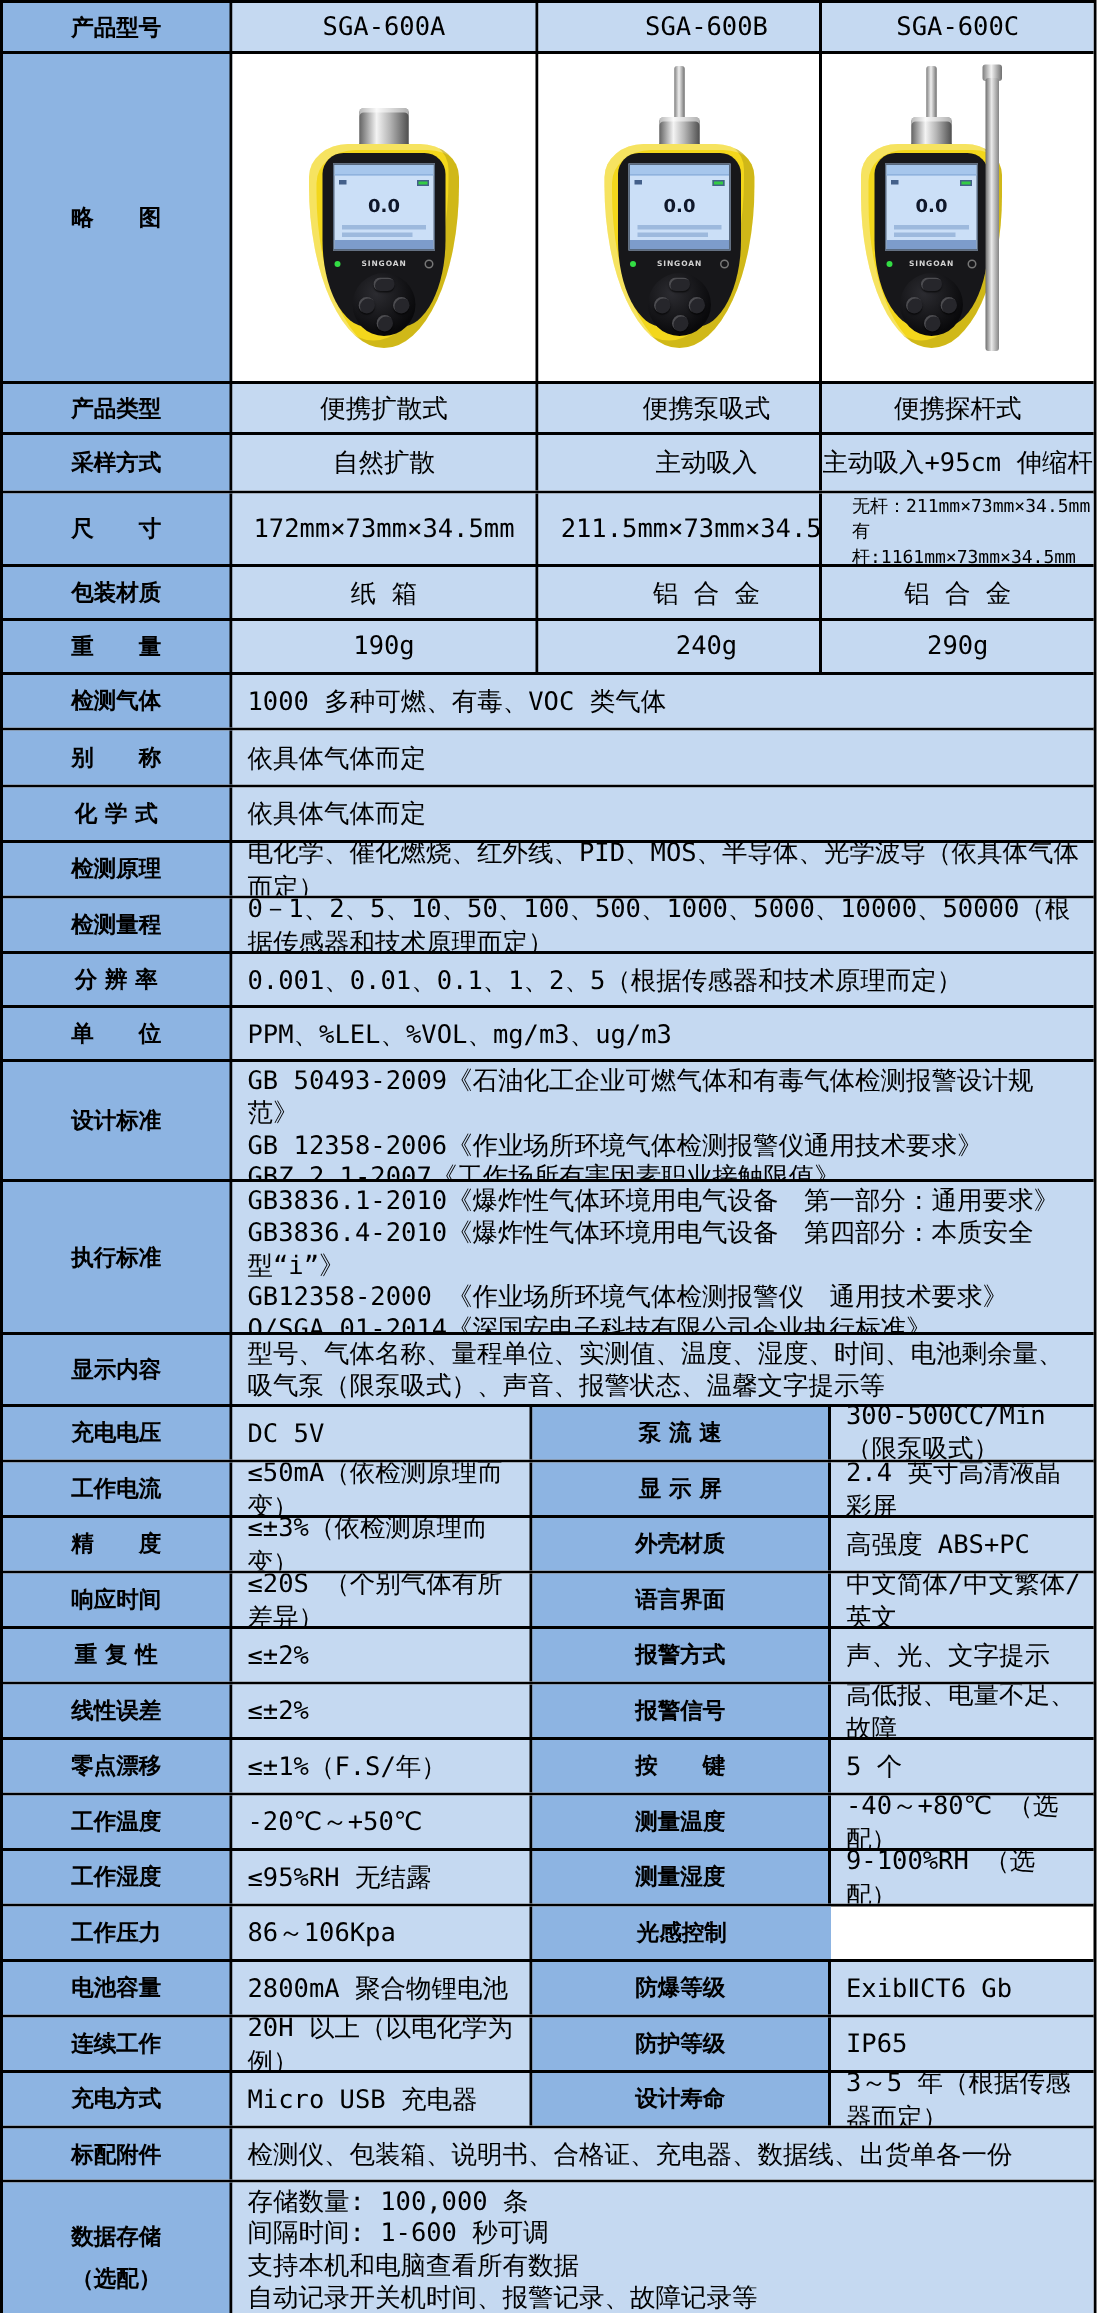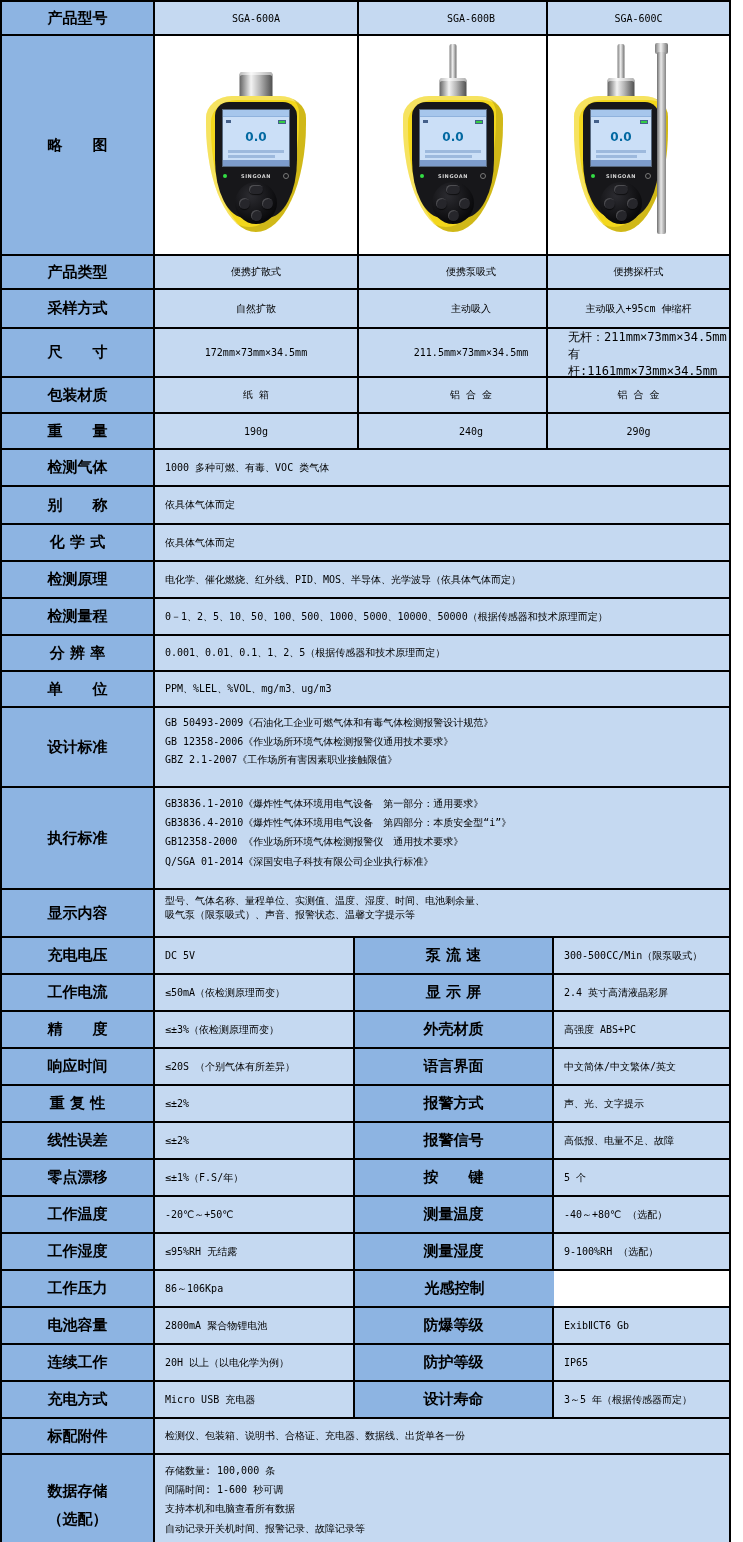--- a/index.html
+++ b/index.html
@@ -3,21 +3,21 @@
 <meta charset="utf-8">
 <style>
   html,body{margin:0;padding:0;background:#ffffff;}
   body{width:743px;height:1542px;font-family:"DejaVu Sans","Liberation Sans",sans-serif;color:#000;}
   .tbl{width:731px;box-sizing:border-box;border:2px solid #000;background:#fff;}
   .row{display:flex;border-bottom:2px solid #000;box-sizing:border-box;}
   .row:last-child{border-bottom:none;}
   .cell{box-sizing:border-box;border-right:2px solid #000;display:flex;align-items:center;overflow:hidden;}
   .cell:last-child{border-right:none;}
   .c-label{background:#8db4e2;justify-content:center;text-align:center;font-weight:bold;font-size:15px;line-height:1.5;}
-  .c-val{background:#c5d9f1;justify-content:center;font-size:10px;font-family:"DejaVu Sans Mono","DejaVu Sans",monospace;}
+  .c-val{background:#c5d9f1;justify-content:center;font-size:17px;font-family:"DejaVu Sans Mono","DejaVu Sans",monospace;}
   .c-val.left{justify-content:flex-start;padding:0 6px 0 10px;}
   .c-img{background:#ffffff;position:relative;}
   .w-label{width:153px;flex:none;}
   .w-a{width:204px;flex:none;}
   .w-b{width:189px;flex:none;padding-left:37px;}
   .w-c{flex:1;}
   .w-full{flex:1;}
   .w-v1{width:200px;flex:none;}
   .w-l2{width:199px;flex:none;}
   .w-v2{flex:1;}
@@ -43,21 +43,21 @@
          box-shadow:inset -7px -5px 0 rgba(0,0,0,.14),inset 5px 4px 0 rgba(255,255,255,.30);}
   .panel{position:absolute;left:9px;right:9px;top:6px;bottom:14px;background:#17171a;
          border-radius:14px 14px 30px 30px / 14px 14px 58px 58px;}
   .scr{position:absolute;left:7px;right:7px;top:7px;height:56px;background:#cbdff7;
        border:1px solid #58697f;display:flex;flex-direction:column;overflow:hidden;}
   .scr-top{height:6px;background:#a6c6ec;border-bottom:1px solid #8fb2dd;flex:none;}
   .scr-icons{height:7px;display:flex;justify-content:space-between;align-items:center;padding:1px 3px 0 3px;flex:none;}
   .scr-icons i{display:block;width:5px;height:3px;background:#44608a;}
   .scr-icons .chip{width:8px;height:4px;background:#33cc44;border:1px solid #44608a;box-sizing:border-box;}
   .scr-val{flex:1;display:flex;align-items:center;justify-content:center;
-           font:bold 12px "DejaVu Sans",sans-serif;color:#0369a1;}
+           font:bold 12px "DejaVu Sans",sans-serif;color:#0f172a;}
   .scr-line{height:3px;background:#9db9dd;margin:1px 5px;flex:none;}
   .scr-line.short{margin-right:14px;}
   .scr-bot{height:6px;background:#7d9ccb;margin-top:1px;flex:none;}
   .brandrow{position:absolute;left:5px;right:5px;top:69px;height:9px;display:flex;align-items:center;justify-content:center;}
   .led{position:absolute;left:3px;width:4px;height:4px;border-radius:50%;background:#33dd44;}
   .brand{font:bold 5px "DejaVu Sans",sans-serif;color:#d4d4d4;letter-spacing:.6px;}
   .pwr{position:absolute;right:3px;width:4px;height:4px;border:1px solid #777;border-radius:50%;}
   .pad{position:absolute;left:50%;transform:translateX(-50%);top:80px;width:42px;height:42px;
        background:radial-gradient(circle at 38% 32%,#2c2c31,#09090b 72%);border-radius:50%;}
   .k{position:absolute;background:#26262b;border-radius:50%;box-shadow:inset 1px 1px 0 rgba(255,255,255,.18),0 1px 1px rgba(0,0,0,.6);}

